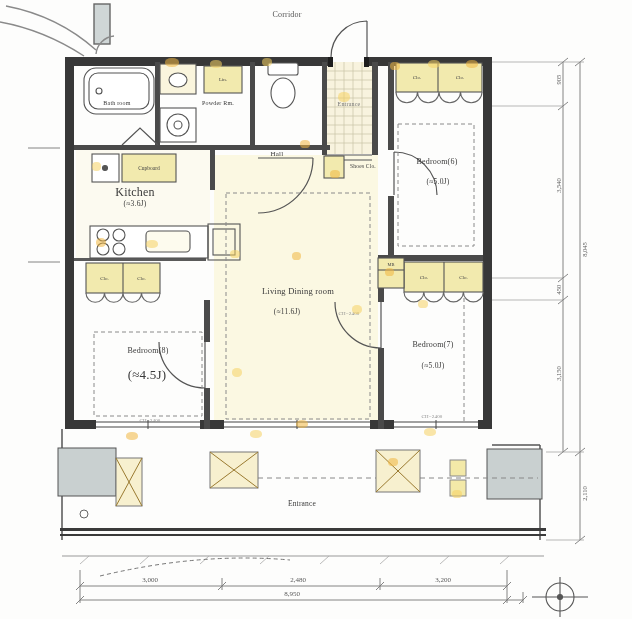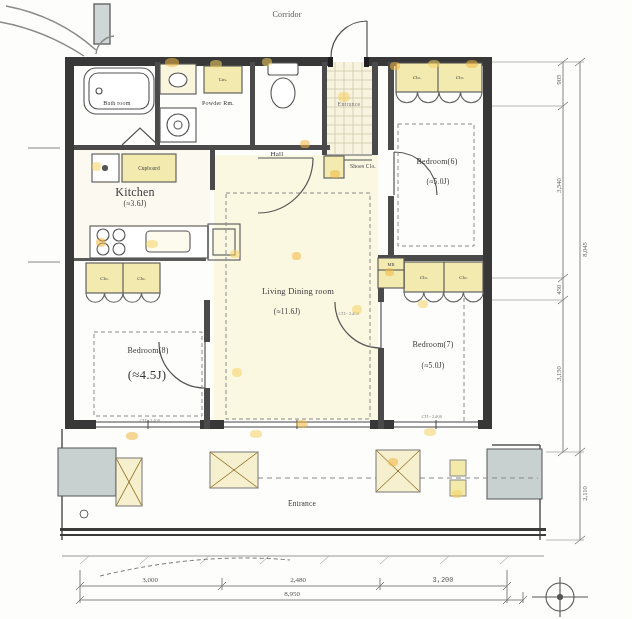--- a/index.html
+++ b/index.html
@@ -200,21 +200,21 @@
 <div class="cell" style="left:396px;top:63px;width:42px;height:29px;">Clo.</div>
 <div class="cell" style="left:438px;top:63px;width:44px;height:29px;">Clo.</div>
 <div class="cell" style="left:404px;top:262px;width:40px;height:30px;">Clo.</div>
 <div class="cell" style="left:444px;top:262px;width:39px;height:30px;">Clo.</div>
 <div class="cell" style="left:86px;top:263px;width:37px;height:30px;">Clo.</div>
 <div class="cell" style="left:123px;top:263px;width:37px;height:30px;">Clo.</div>
 <div class="cell" style="left:378px;top:258px;width:26px;height:12px;font-size:4.5px;">MB</div>
 
 <span class="dim" style="left:120px;top:576px;width:60px;">3,000</span>
 <span class="dim" style="left:268px;top:576px;width:60px;">2,480</span>
-<span class="dim" style="left:413px;top:576px;width:60px;font-family:Liberation Mono, monospace;">3,200</span>
+<span class="dim" style="left:413px;top:576px;width:60px;">3,200</span>
 <span class="dim" style="left:262px;top:590px;width:60px;">8,950</span>
 
 <span class="vdim" style="left:536px;top:76px;">905</span>
 <span class="vdim" style="left:536px;top:182px;">3,540</span>
 <span class="vdim" style="left:536px;top:286px;">450</span>
 <span class="vdim" style="left:536px;top:370px;">3,150</span>
 <span class="vdim" style="left:562px;top:246px;">8,045</span>
 <span class="vdim" style="left:562px;top:490px;">2,110</span>
 
 <div class="hl" style="left:165px;top:58px;width:14px;height:9px;background:#f0b63f;"></div>

